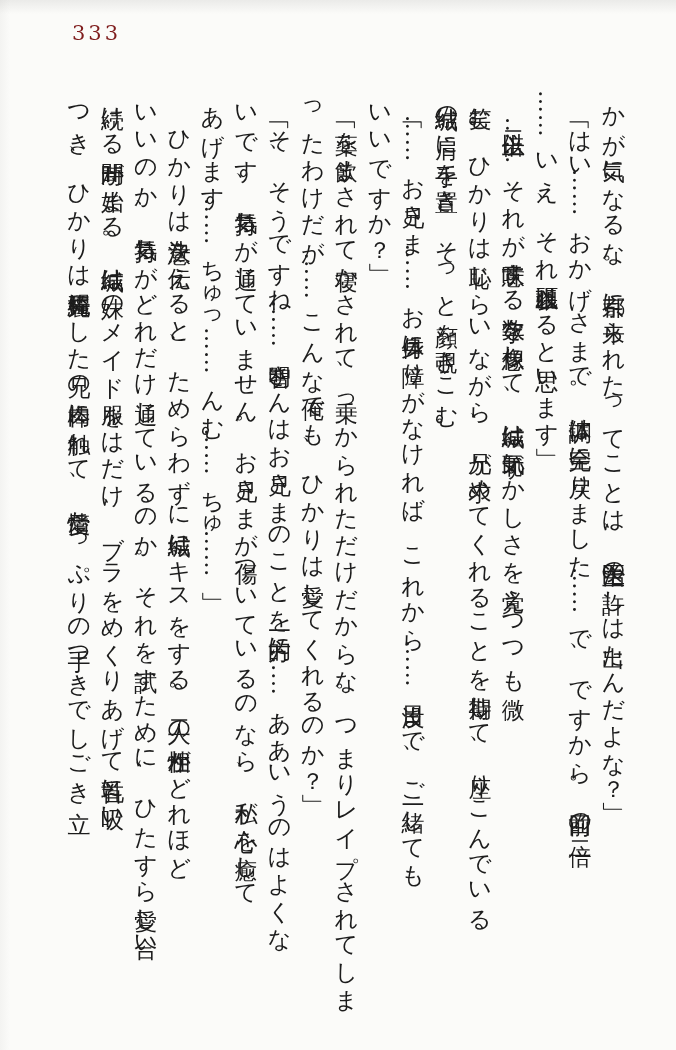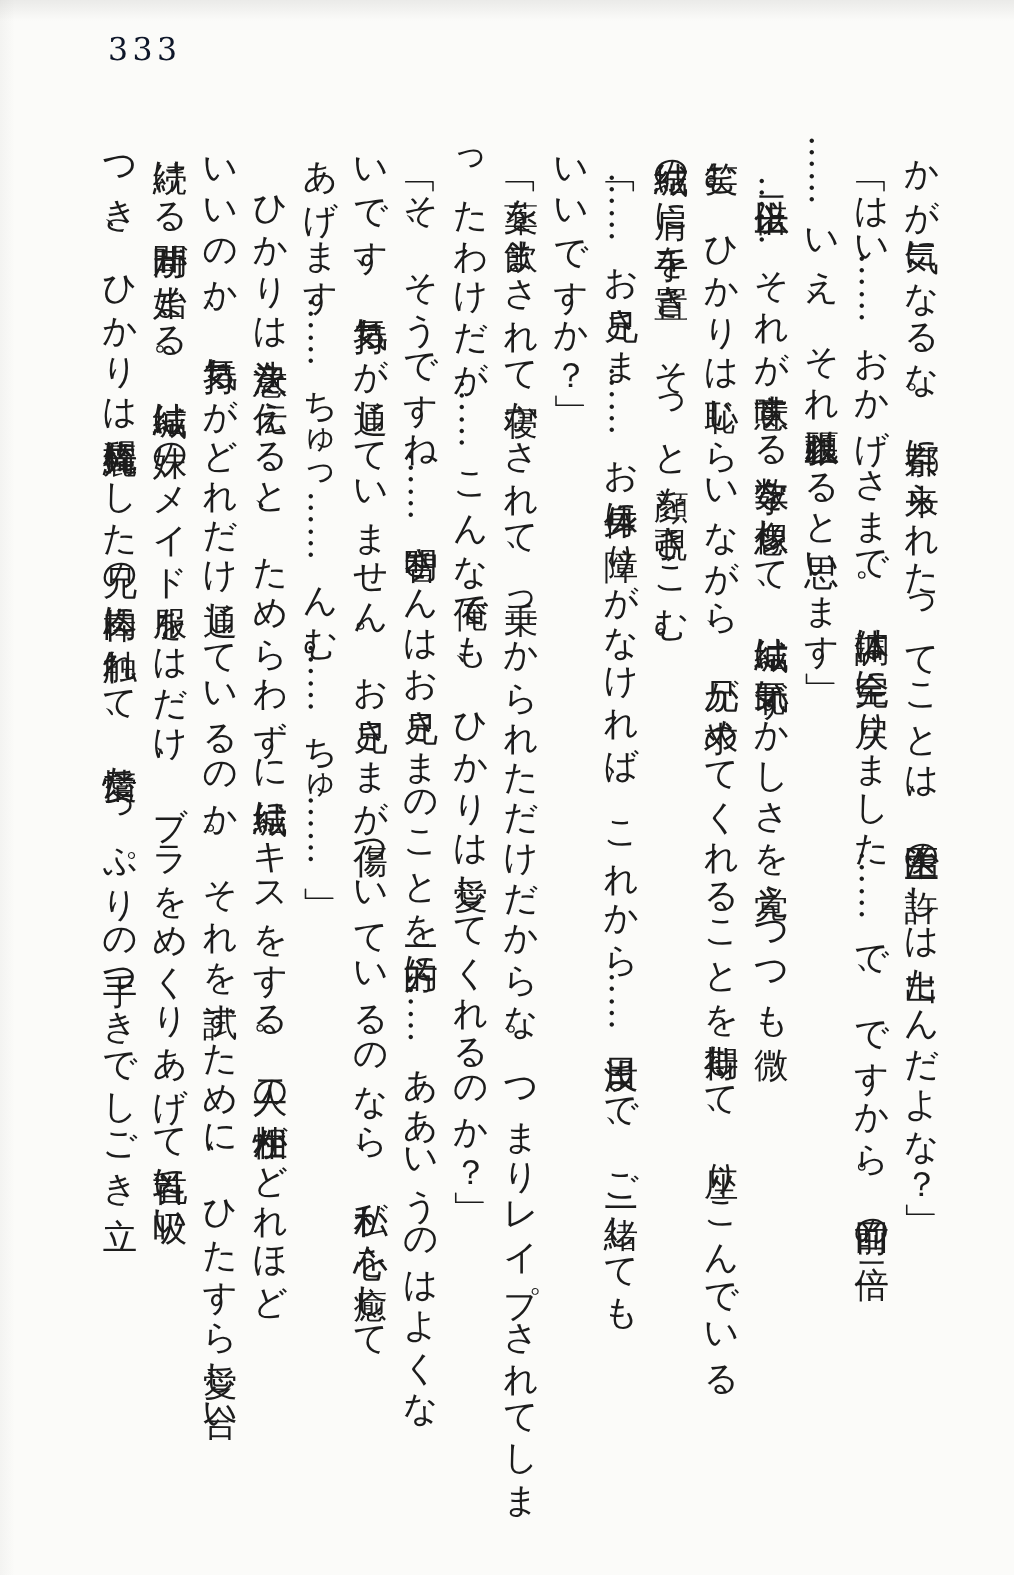--- a/index.html
+++ b/index.html
@@ -32,21 +32,21 @@
     width: 10px; height: 100%;
     background: linear-gradient(90deg, rgba(120,120,118,0.06), rgba(120,120,118,0));
     pointer-events: none;
   }
   .pagenum {
     position: absolute;
     left: 72px;
     top: 21px;
     font-size: 21px;
     letter-spacing: 3px;
-    color: #0f172a;
+    color: #7f1d1d;
   }
   .textblock {
     position: absolute;
     top: 90px;
     right: 46px;
     height: 906px;
     writing-mode: vertical-rl;
     -webkit-writing-mode: vertical-rl;
     text-orientation: mixed;
     font-size: 23px;

